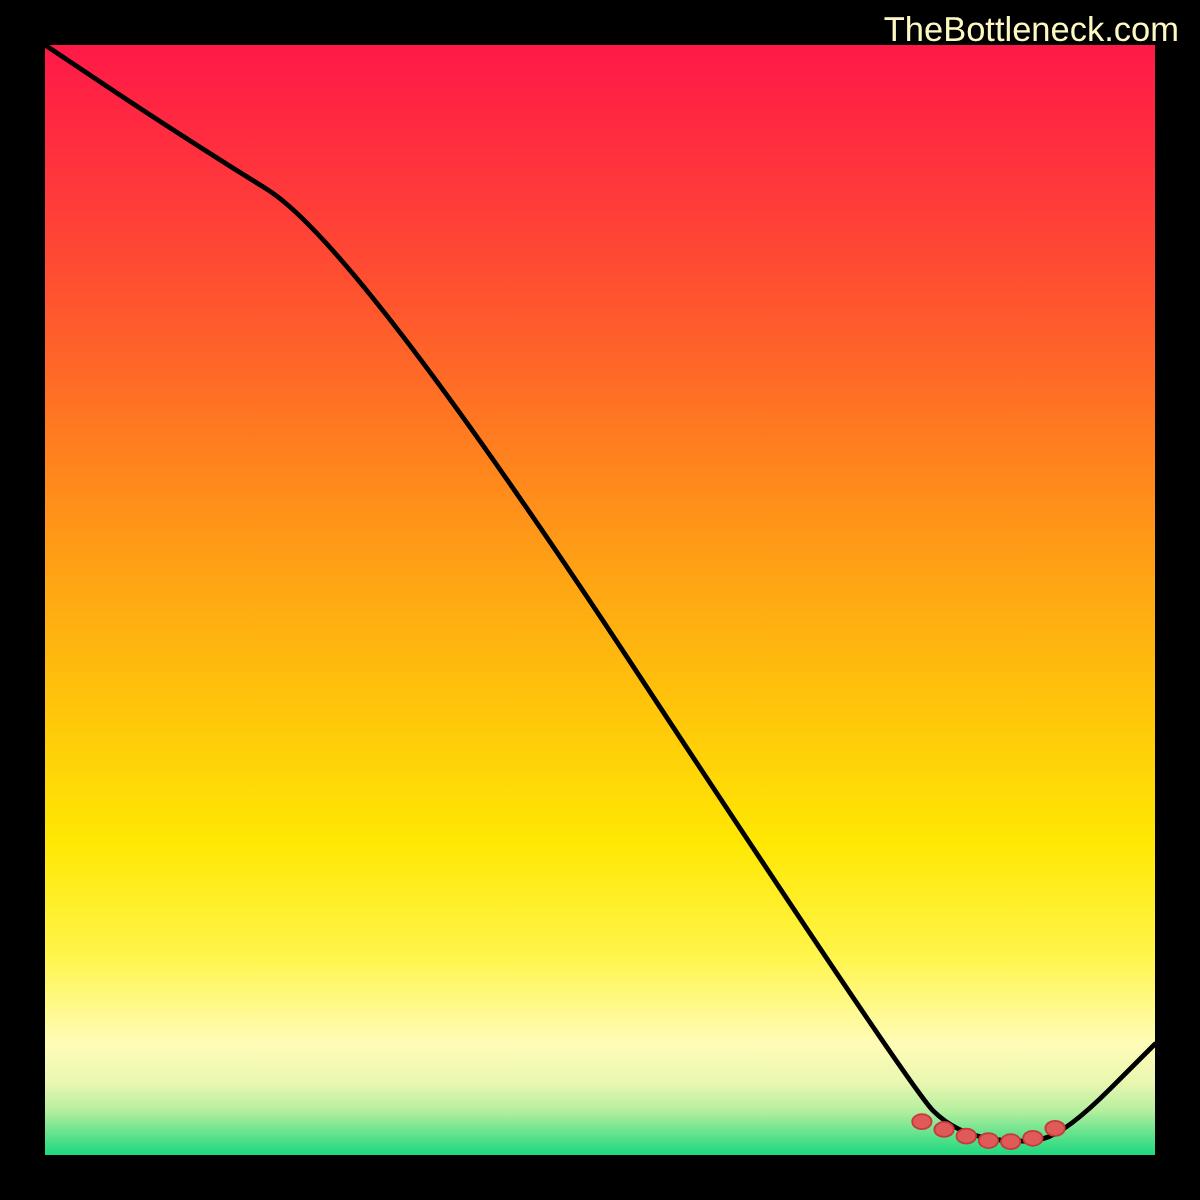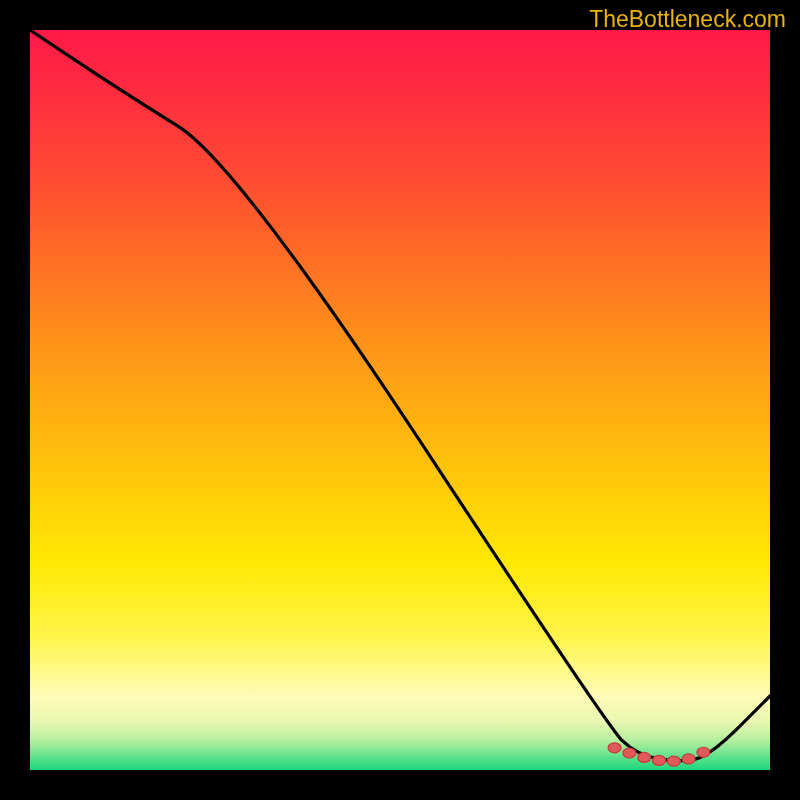--- a/index.html
+++ b/index.html
@@ -14,21 +14,21 @@
   .canvas {
     position: relative;
     width: 800px;
     height: 800px;
     background: #000000;
   }
   .attribution {
     position: absolute;
     top: 6px;
     right: 14px;
-    color: #eab308;
+    color: #fef9c3;
     font-size: 23px;
     font-weight: 400;
     letter-spacing: 0px;
   }
   .plot-area {
     position: absolute;
     left: 30px;
     top: 30px;
     width: 740px;
     height: 740px;

